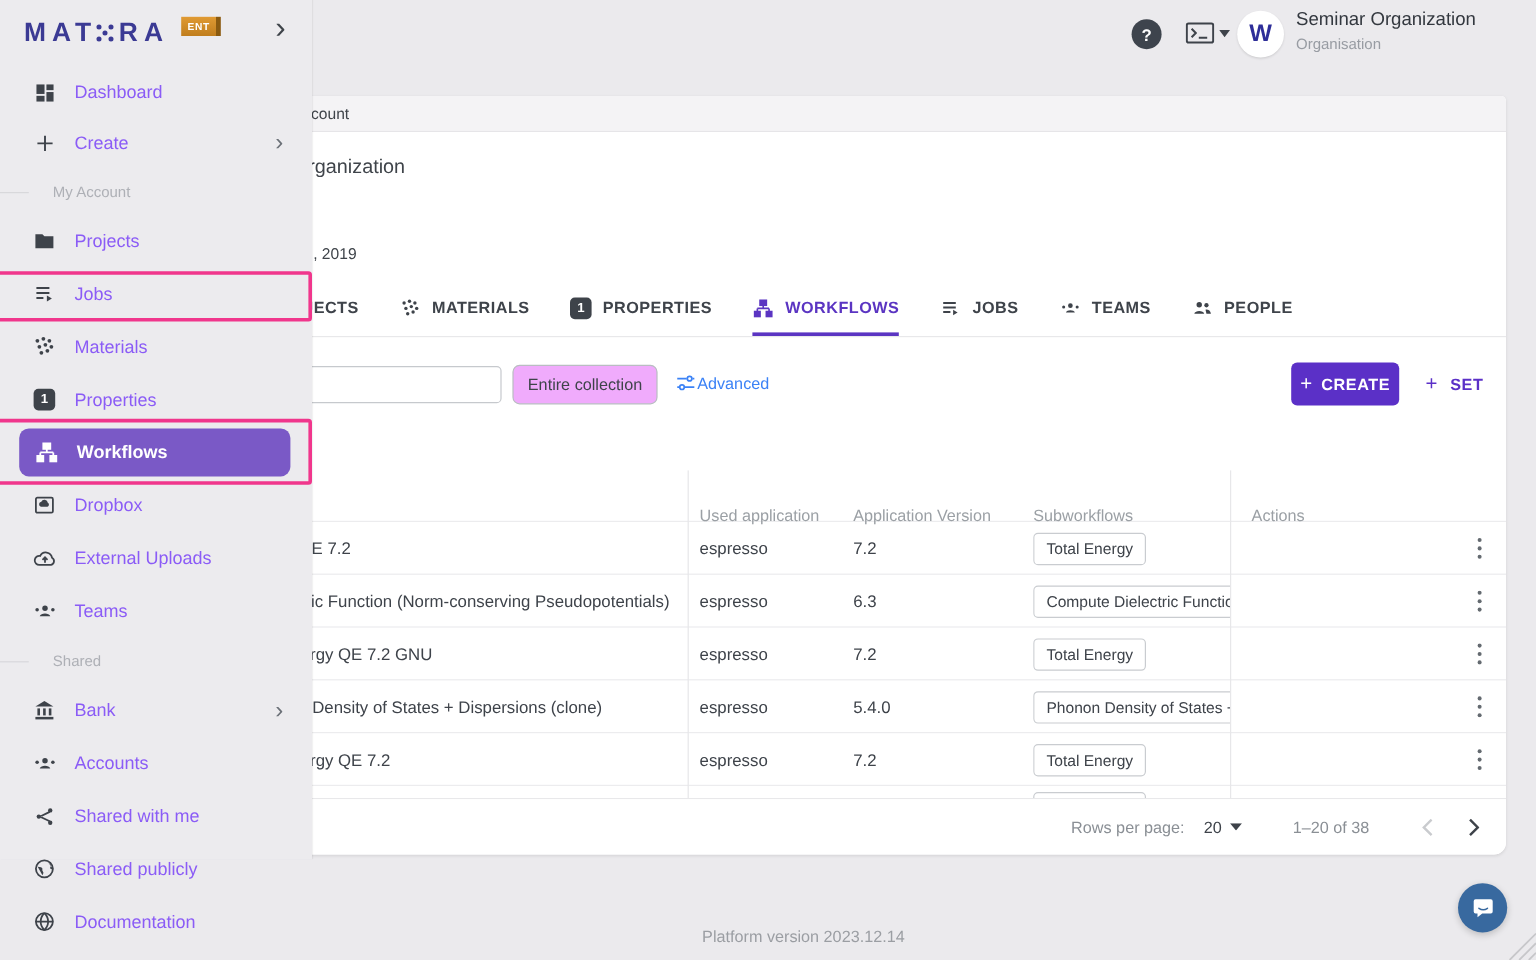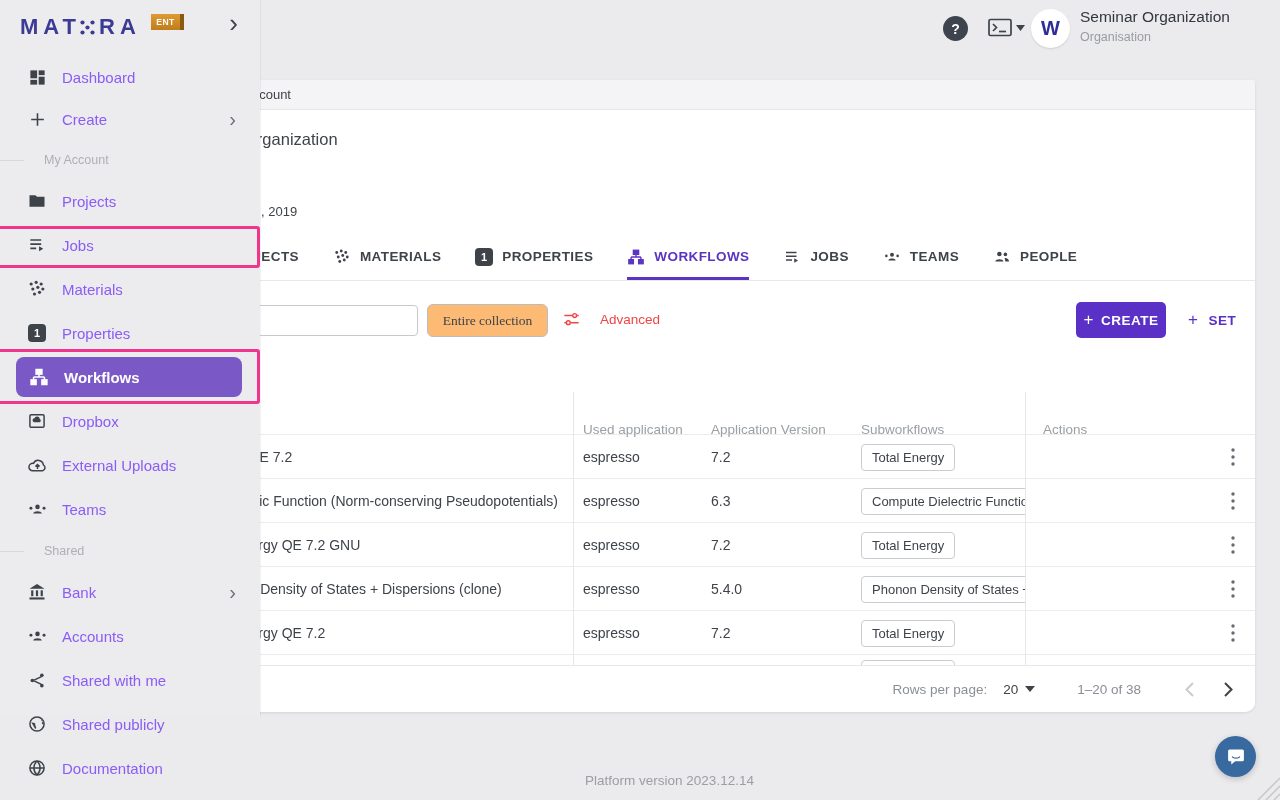--- a/index.html
+++ b/index.html
@@ -37,22 +37,22 @@
   .tab.active { color:#5b35c2; border-bottom-color:#5b35c2; }
   .badge1 { display:inline-flex; width:18px; height:18px; border-radius:4px; background:#3e434a; color:#fff;
     font-size:11px; font-weight:bold; align-items:center; justify-content:center; }
   .tab.active .ticon { color:#5b35c2; }
 
   
   .toolbar { position:absolute; left:0; top:223px; width:100%; height:38px; }
   .search-input { position:absolute; left:20px; top:2px; width:314px; height:31px; border:1px solid #c6c9cd;
     border-radius:4px; background:#fff; font-size:14px; padding:0 10px; outline:none; }
   .coll-btn { position:absolute; left:343px; top:1px; width:121px; height:33px; border:1px solid #b9bdc2;
-    border-radius:6px; background:#fdba74; font-size:13.5px; color:#3e434a; display:flex; align-items:center; justify-content:center;font-family:Liberation Serif, serif; }
-  .adv-btn { position:absolute; left:478px; top:7px; display:flex; align-items:center; gap:19px; font-size:13.5px; color:#ef4444; }
+    border-radius:6px; background:#f0abfc; font-size:13.5px; color:#3e434a; display:flex; align-items:center; justify-content:center; }
+  .adv-btn { position:absolute; left:478px; top:7px; display:flex; align-items:center; gap:0; font-size:13.5px; color:#3b82f6; }
   .import-select { position:absolute; left:782px; top:0; width:198px; height:34px; border:1px solid #c9c9ce;
     border-radius:6px; background:#fff; display:flex; align-items:center; padding:0 12px; font-size:14px; color:#9aa0a6; }
   .import-select .caret { margin-left:auto; }
   .create-btn { position:absolute; left:992px; top:-1px; width:90px; height:36px; border-radius:5px; background:#5b30c7;
     color:#fff; font-size:13.5px; font-weight:bold; letter-spacing:.5px; display:flex; align-items:center; justify-content:center; gap:7px; }
   .create-btn .plus, .set-btn .plus { font-size:17px; font-weight:normal; }
   .set-btn { position:absolute; left:1104px; top:7px; display:flex; align-items:center; gap:10px;
     color:#5b30c7; font-size:13.5px; font-weight:bold; letter-spacing:.5px; }
 
   

